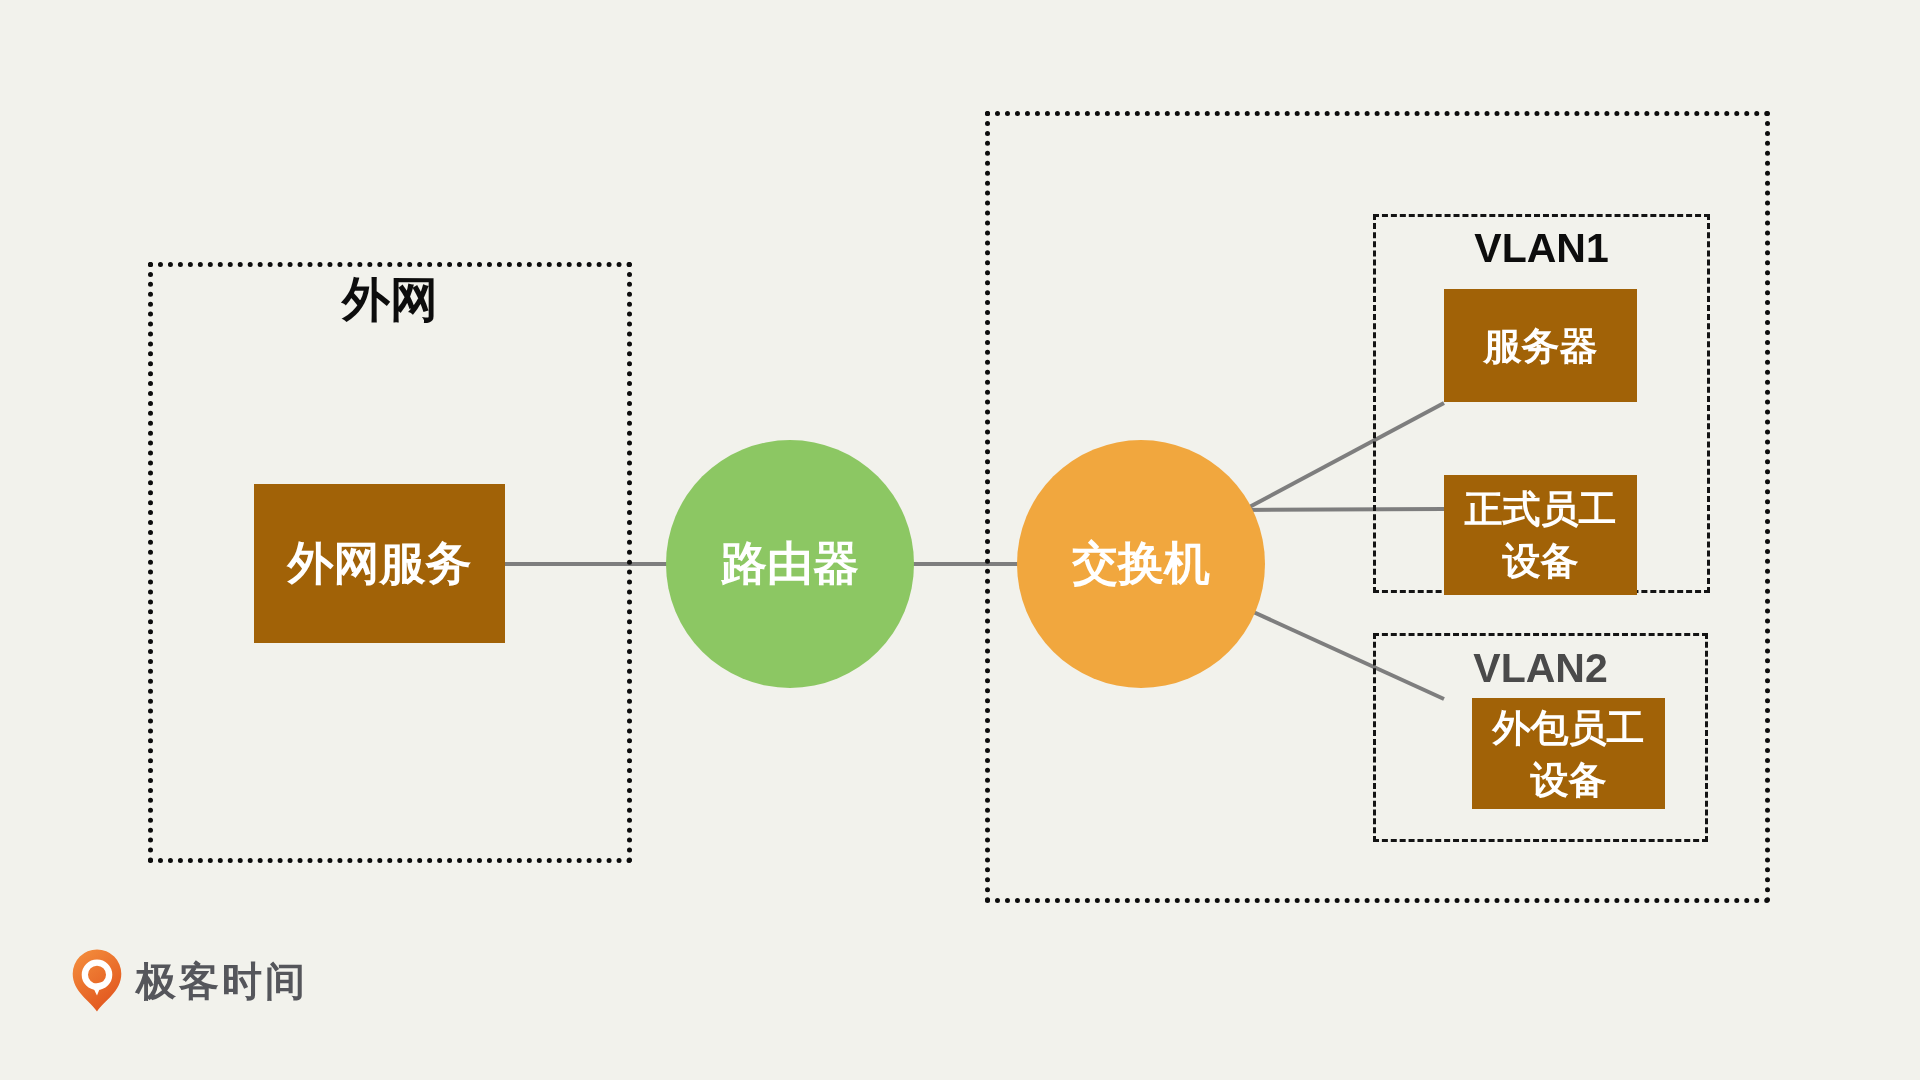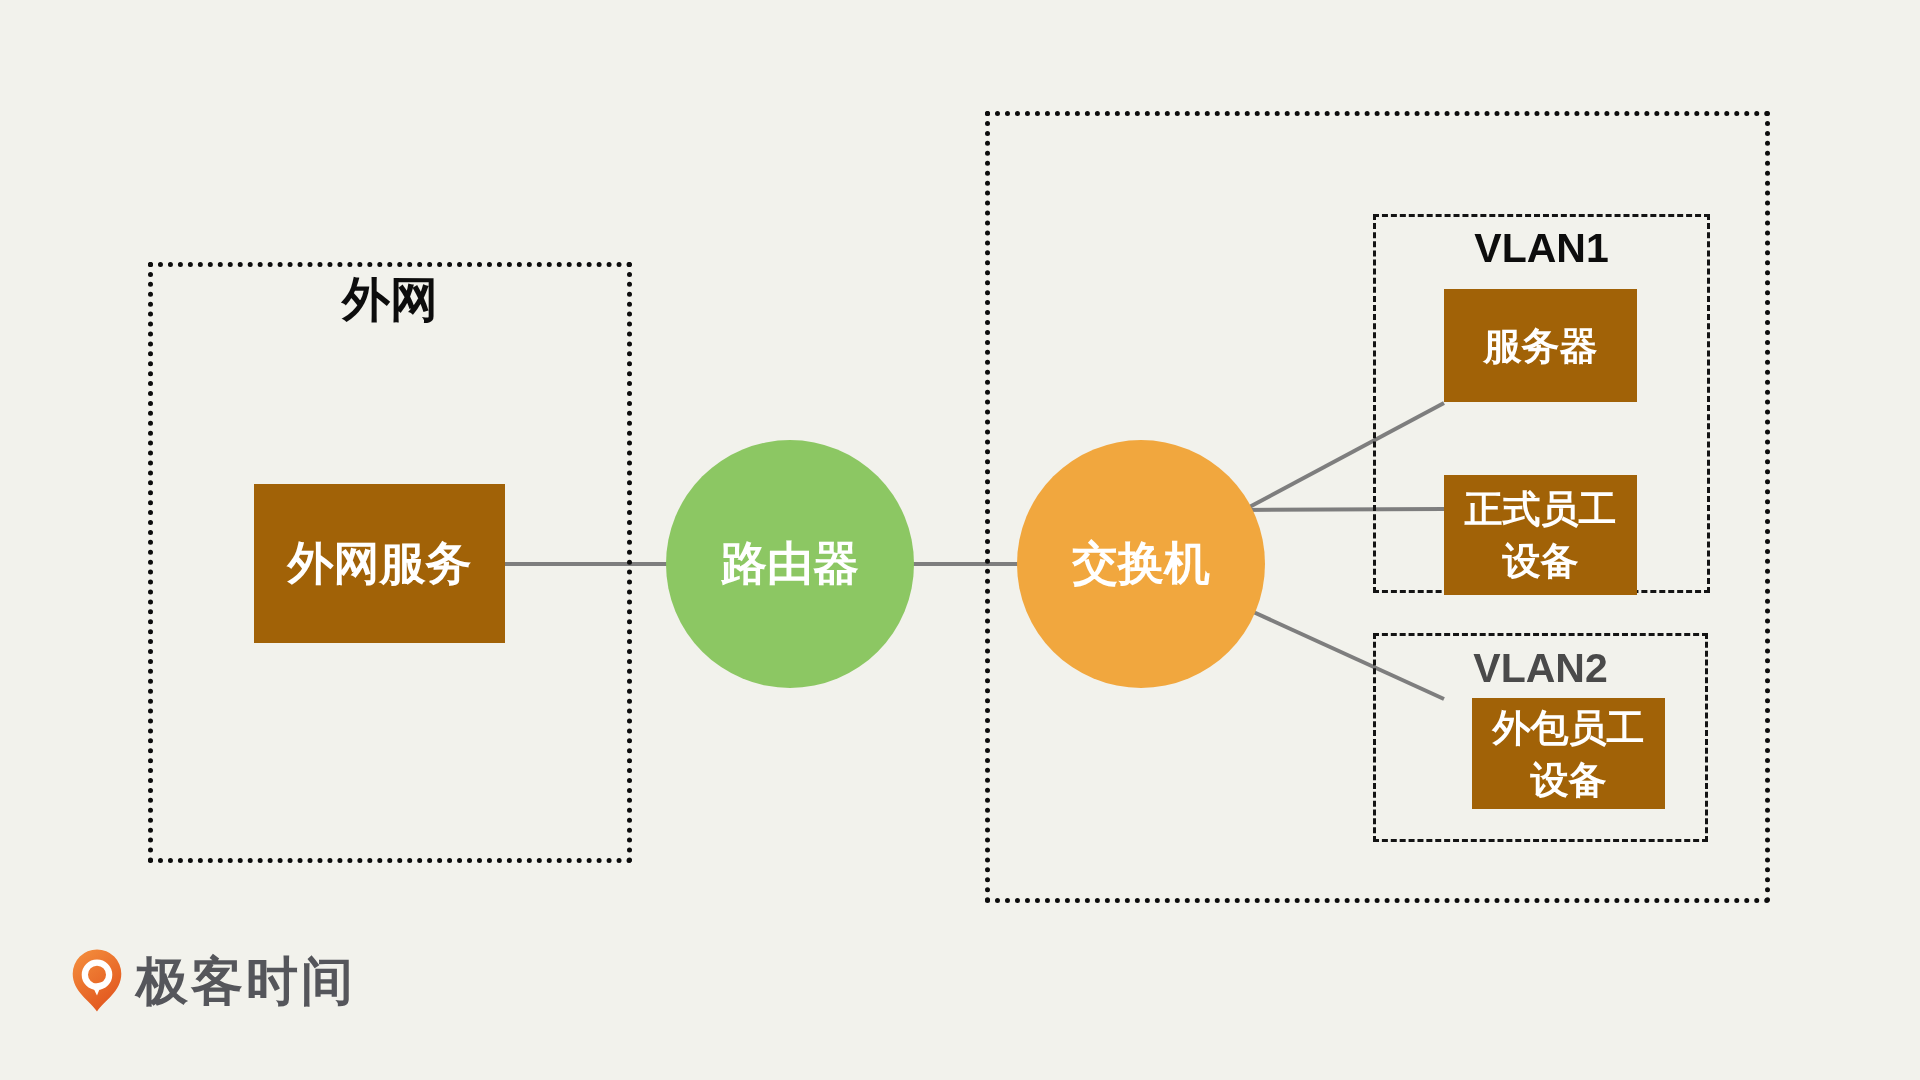--- a/index.html
+++ b/index.html
@@ -87,21 +87,21 @@
     position: absolute;
     left: 70px;
     top: 948px;
     display: flex;
     align-items: center;
     gap: 12px;
     z-index: 6;
   }
   .logo-icon { width: 54px; height: 66px; display: block; }
   .logo-text {
-    font-size: 52px;
+    font-size: 40px;
     font-weight: 600;
     color: #55565b;
     letter-spacing: 3px;
     line-height: 1;
   }
 </style>
 </head>
 <body>
 
 <div class="stage">

